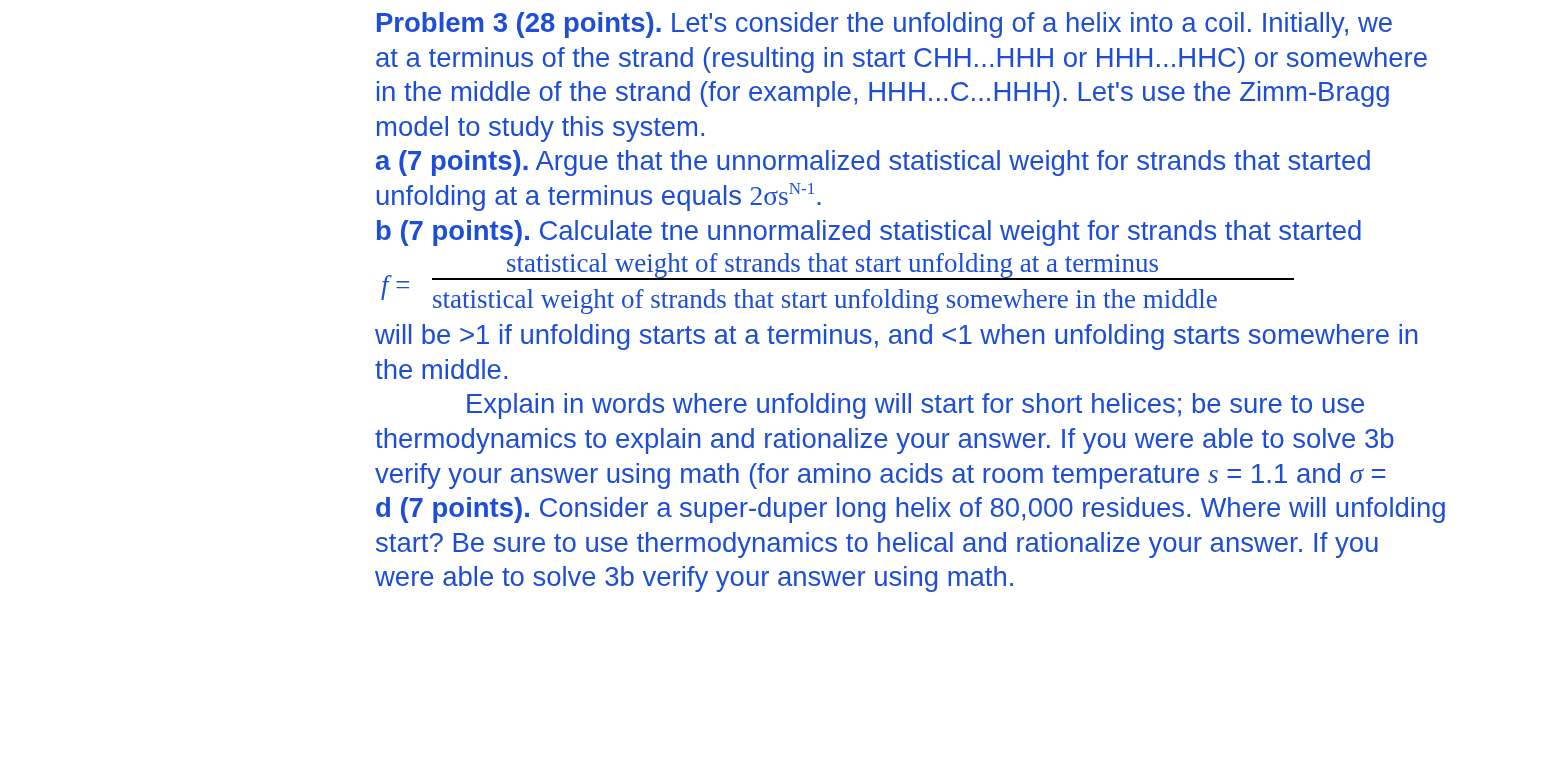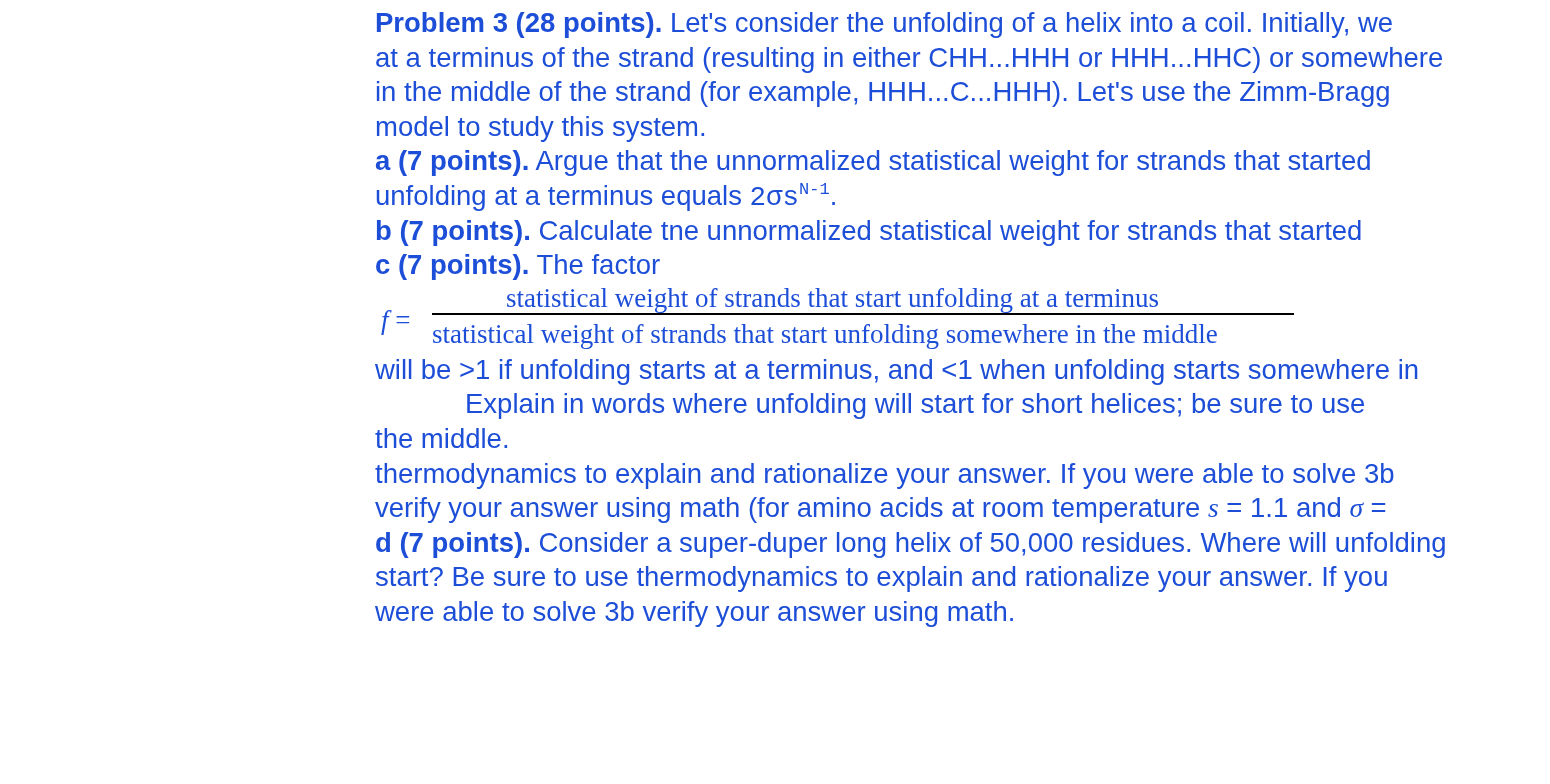--- a/index.html
+++ b/index.html
@@ -4,54 +4,53 @@
   <style>
     html, body { margin:0; padding:0; background:#ffffff; }
     body { width:1550px; height:784px; overflow:hidden; position:relative; }
     .doc {
       position:absolute; left:375px; top:6px; width:1175px;
       font-family:"Liberation Sans", sans-serif; font-size:27.5px; line-height:34.6px; color:#1d4ed8;
     }
     .line { white-space:nowrap; height:34.6px; }
     b { font-weight:bold; }
     .var { font-family:"Liberation Serif", serif; font-style:italic; }
-    .math { font-family:Liberation Mono, monospace; }
+    .math { font-family:Liberation Serif, serif; }
     sup { font-size:17px; line-height:0; vertical-align:11px; }
     .formula { position:relative; height:68px; margin-top:2px; margin-bottom:0; font-family:"Liberation Serif", serif; font-size:27px; }
     .formula .lhs { position:absolute; left:6px; top:18px; }
     .formula .num { position:absolute; left:131px; top:-4px; white-space:nowrap; }
     .formula .bar { position:absolute; left:57px; top:28px; width:862px; height:2px; background:#000; }
     .formula .den { position:absolute; left:57px; top:32px; white-space:nowrap; }
     .indent { padding-left:90px; }
   </style>
 </head>
 <body>
 
 <div class="doc">
   <div class="line"><b>Problem 3 (28 points).</b><span> Let's consider the unfolding of a helix into a coil. Initially, we</span></div>
-  <div class="line">at a terminus of the strand (resulting in either CHH...HHH or HHH...HHC) or somewhere</div>
+  <div class="line">at a terminus of the strand (resulting in start CHH...HHH or HHH...HHC) or somewhere</div>
   <div class="line">in the middle of the strand (for example, HHH...C...HHH). Let's use the Zimm-Bragg</div>
   <div class="line">model to study this system.</div>
 
   <div class="line"><b>a (7 points).</b><span> Argue that the unnormalized statistical weight for strands that started</span></div>
   <div class="line"><span>unfolding at a terminus equals </span><span class="math"><span>2σs</span><sup>N-1</sup></span><span>.</span></div>
 
   <div class="line"><b>b (7 points).</b><span> Calculate tne unnormalized statistical weight for strands that started</span></div>
 
-  <div class="line"><b>c (7 points).</b><span> The factor</span></div>
 
   <div class="formula">
     <span class="lhs"><i>f</i> =</span>
     <span class="num">statistical weight of strands that start unfolding at a terminus</span>
     <span class="bar"></span>
     <span class="den">statistical weight of strands that start unfolding somewhere in the middle</span>
   </div>
 
   <div class="line">will be &gt;1 if unfolding starts at a terminus, and &lt;1 when unfolding starts somewhere in</div>
+  <div class="line">the middle.</div>
   <div class="line indent">Explain in words where unfolding will start for short helices; be sure to use</div>
-  <div class="line">the middle.</div>
   <div class="line">thermodynamics to explain and rationalize your answer. If you were able to solve 3b</div>
   <div class="line"><span>verify your answer using math (for amino acids at room temperature </span><span class="var">s</span><span> = 1.1 and </span><span class="var">σ</span><span> =</span></div>
 
-  <div class="line"><b>d (7 points).</b><span> Consider a super-duper long helix of 50,000 residues. Where will unfolding</span></div>
-  <div class="line">start? Be sure to use thermodynamics to explain and rationalize your answer. If you</div>
+  <div class="line"><b>d (7 points).</b><span> Consider a super-duper long helix of 80,000 residues. Where will unfolding</span></div>
+  <div class="line">start? Be sure to use thermodynamics to helical and rationalize your answer. If you</div>
   <div class="line">were able to solve 3b verify your answer using math.</div>
 </div>
 
 </body></html>

